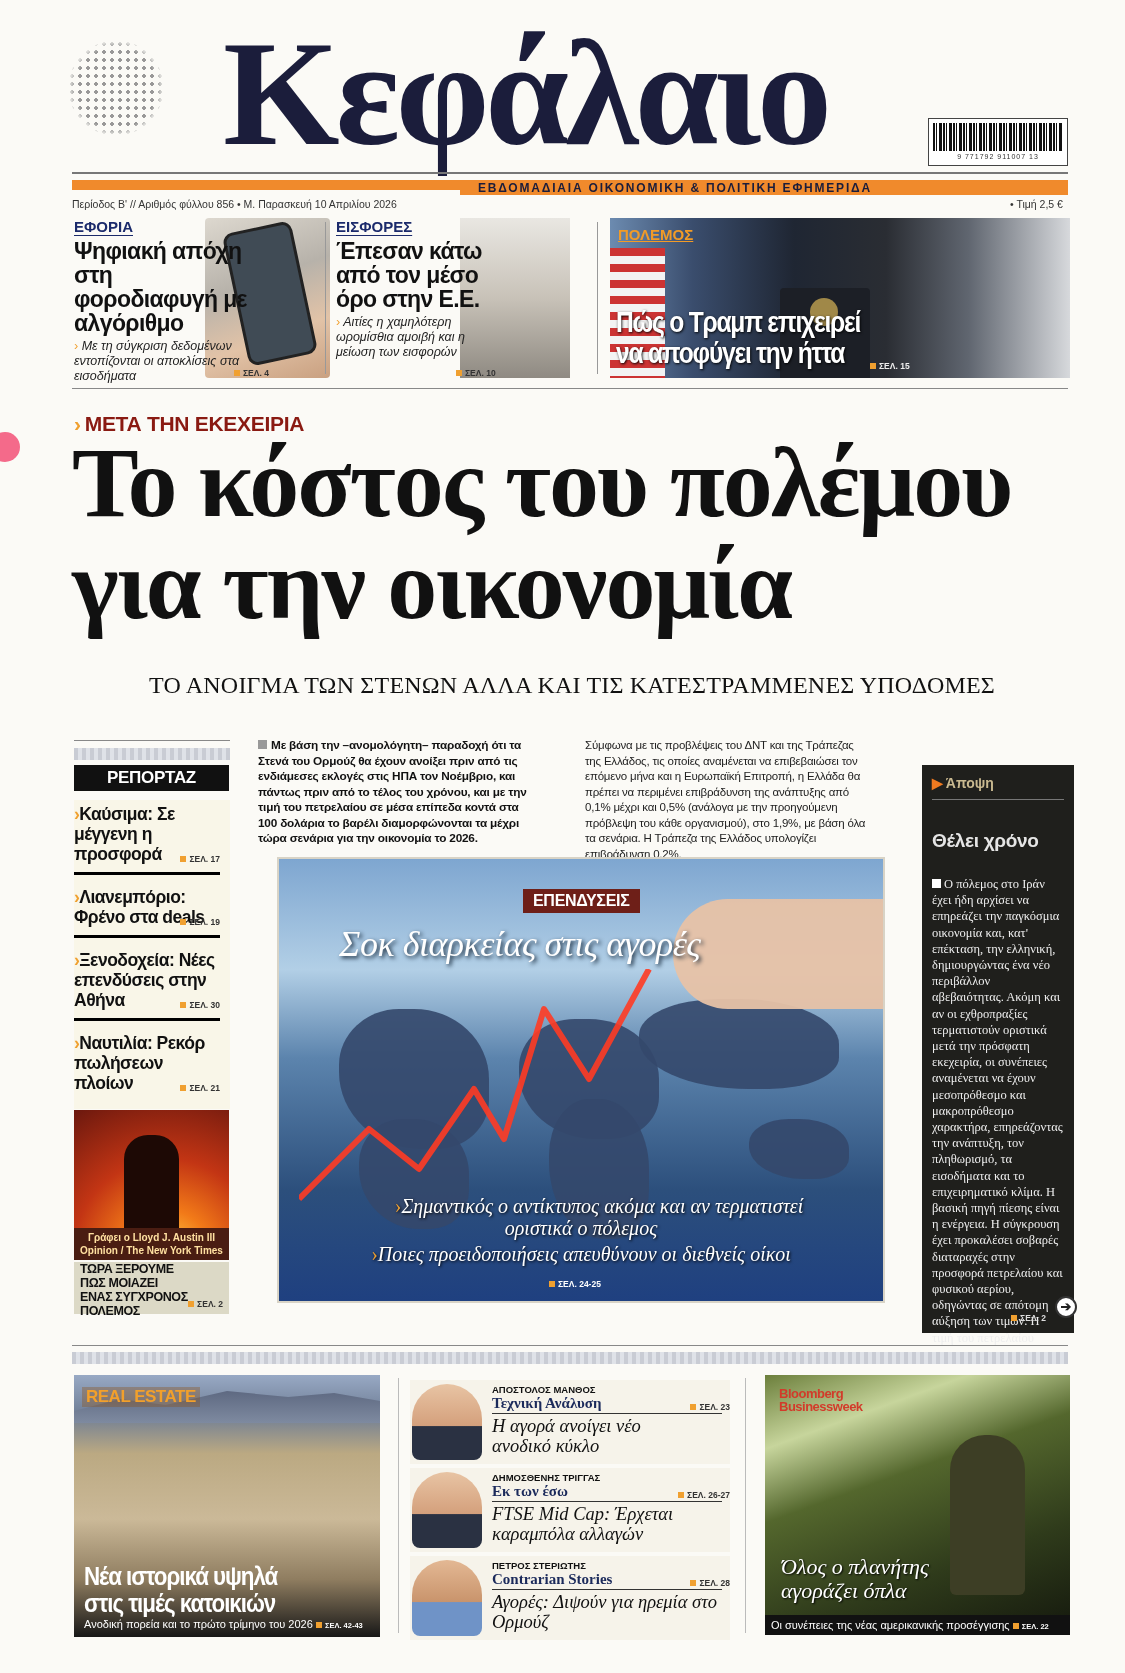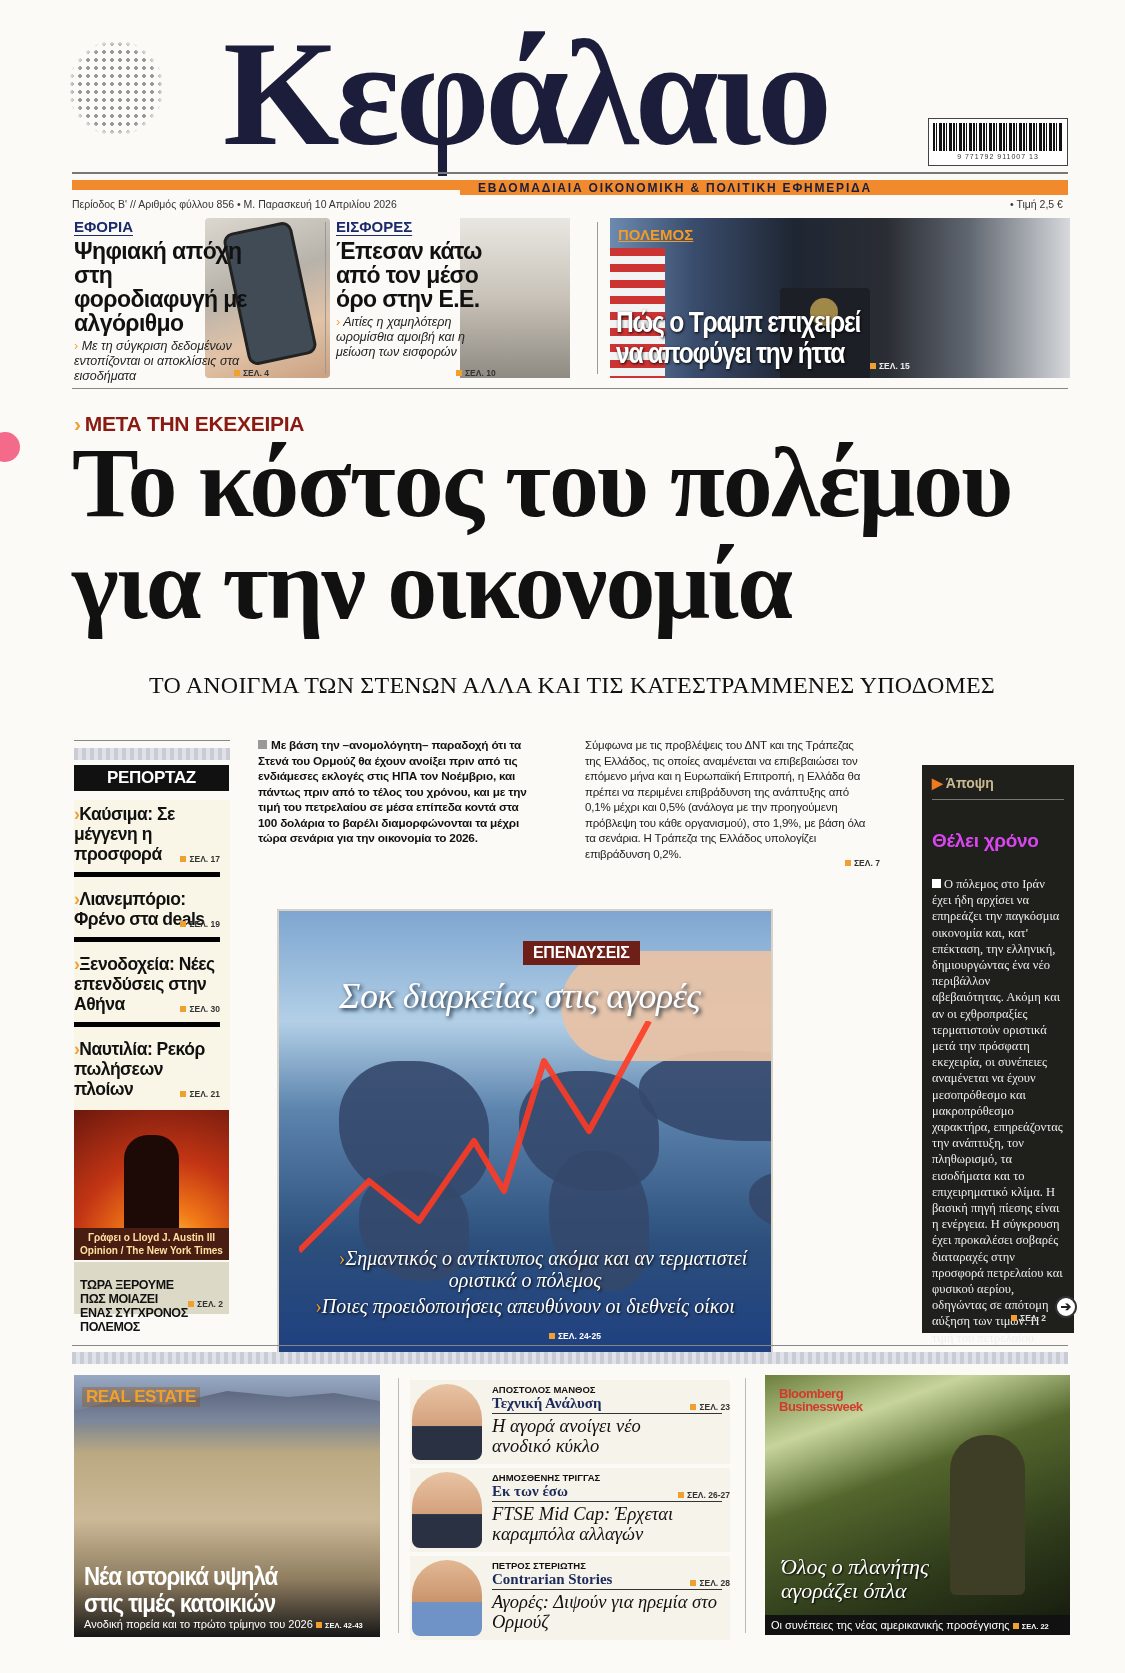--- a/index.html
+++ b/index.html
@@ -48,53 +48,53 @@
   .kicker { left: 74px; top: 412px; font-size: 21px; font-weight: bold; color: #8a1a12; letter-spacing: -0.3px; }
   .kicker .arr { color: #f0a030; margin-right: 4px; }
   .headline { left: 72px; top: 432px; font-family: "Liberation Serif", serif; font-weight: bold; font-size: 100px; line-height: 102px; letter-spacing: -2px; color: #111; }
   .deck { left: 72px; top: 672px; width: 1000px; font-family: "Liberation Serif", serif; font-size: 24px; line-height: 26px; text-align: center; color: #111; letter-spacing: 0.2px; }
   .pink-dot { left: -10px; top: 432px; width: 30px; height: 30px; border-radius: 50%; background: #f46a8a; }
 
   
   .stripe { height: 12px; background: repeating-linear-gradient(90deg, #c9ccd4 0 4px, #dfe2e8 4px 8px); }
   .rep-head { left: 74px; top: 765px; width: 155px; height: 26px; background: #111; color: #fff; font-size: 17px; font-weight: bold; text-align: center; line-height: 26px; letter-spacing: -0.3px; }
   .rep-list { left: 74px; top: 800px; width: 156px; background: #f9f6e8; }
-  .rep-item { padding: 4px 0 8px 0; border-bottom: 5px solid #000000; margin: 0 10px 8px 0; position: relative; }
+  .rep-item { padding: 4px 0 8px 0; border-bottom: 3px solid #000000; margin: 0 10px 8px 0; position: relative; }
   .rep-item .t { font-size: 17.5px; font-weight: bold; line-height: 20px; letter-spacing: -0.5px; color: #111; }
   .rep-item .t .arr { color: #f0a030; }
   .rep-item .pg { position: absolute; right: 0; bottom: 8px; }
   .soldier { left: 74px; top: 1110px; width: 155px; height: 150px; background: radial-gradient(circle at 60% 95%, #ffd24a 0%, #f27a18 25%, #c33514 55%, #6b180e 100%); overflow: hidden; }
   .soldier .sil { position: absolute; left: 50px; top: 25px; width: 55px; height: 125px; background: #1d0905; border-radius: 24px 24px 0 0; }
   .soldier .cap { position: absolute; left: 0; bottom: 0; width: 100%; background: #4a1d12; color: #ffe0a0; font-size: 10px; font-weight: bold; text-align: center; padding: 3px 0; line-height: 13px; }
-  .opinion-box { left: 74px; top: 1262px; width: 155px; height: 52px; background: #dcd9c6; padding: 16px 6px; }
+  .opinion-box { left: 74px; top: 1262px; width: 155px; height: 52px; background: #dcd9c6; padding: 0 6px; }
   .opinion-box .t { font-size: 12.5px; font-weight: bold; line-height: 14px; letter-spacing: -0.4px; color: #111; }
   .opinion-box .pg { position: absolute; right: 6px; bottom: 5px; }
 
   
   .lead-bold { left: 258px; top: 738px; width: 280px; font-size: 11.8px; font-weight: bold; line-height: 15.5px; letter-spacing: -0.2px; }
   .lead-bold .sq { display: inline-block; width: 9px; height: 9px; background: #999; margin-right: 4px; }
   .lead-reg { left: 585px; top: 738px; width: 285px; font-size: 11.5px; line-height: 15.5px; color: #222; letter-spacing: -0.2px; }
   .sel7 { left: 845px; top: 858px; }
 
   
-  .feature { left: 277px; top: 909px; width: 496px; height: 446px; background: linear-gradient(180deg, #7ea6d0 0%, #b2cfe6 25%, #5c84ad 45%, #2c4f7c 75%, #1f4080 100%); border: 2px solid #d8d3c6; overflow: hidden; }
+  .feature { left: 277px; top: 857px; width: 608px; height: 446px; background: linear-gradient(180deg, #7ea6d0 0%, #b2cfe6 25%, #5c84ad 45%, #2c4f7c 75%, #1f4080 100%); border: 2px solid #d8d3c6; overflow: hidden; }
   .feature .land { position: absolute; border-radius: 40% 50% 35% 55%; background: #34486c; opacity: .9; }
   .feature .line { position: absolute; left: 20px; top: 110px; width: 470px; height: 260px; }
   .feature .badge { position: absolute; left: 244px; top: 30px; background: #6e1f18; color: #fff; font-size: 16px; font-weight: bold; padding: 3px 10px; letter-spacing: -0.3px; }
   .feature .title { position: absolute; left: 60px; top: 64px; font-family: "Liberation Serif", serif; font-style: italic; font-size: 36px; color: #fff; text-shadow: 2px 2px 4px #123; letter-spacing: -0.5px; }
   .feature .sub { position: absolute; left: 0; width: 100%; text-align: center; font-family: "Liberation Serif", serif; font-style: italic; font-size: 20px; color: #fff; text-shadow: 1px 1px 3px #000; line-height: 22px; }
   .feature .sub .arr { color: #f0a030; font-style: normal; }
   .feature .pg { position: absolute; left: 270px; top: 420px; color: #fff; }
   .hand { position: absolute; right: 0; top: 40px; width: 210px; height: 110px; background: #e7c2a6; border-radius: 60px 0 0 60px; opacity: .95; }
 
   
   .apopsi { left: 922px; top: 765px; width: 152px; height: 568px; background: #1f1f1c; color: #f0ede5; padding: 10px 10px; }
   .apopsi .lbl { font-size: 14px; color: #c9b990; font-weight: bold; border-bottom: 1px solid #777; padding-bottom: 8px; }
   .apopsi .lbl .arr { color: #f07a20; margin-right: 3px; }
-  .apopsi .ttl { font-size: 19px; font-weight: bold; color: #d946ef; margin-top: 30px; letter-spacing: -0.3px; }
+  .apopsi .ttl { font-size: 19px; font-weight: bold; color: #e5e5e5; margin-top: 30px; letter-spacing: -0.3px; }
   .apopsi .body { font-family: "Liberation Serif", serif; font-size: 12.5px; line-height: 16.2px; margin-top: 24px; color: #eee; }
   .apopsi .body .sq { display: inline-block; width: 9px; height: 9px; background: #fff; margin-right: 3px; }
   .apopsi .pg { position: absolute; right: 28px; bottom: 10px; color: #ddd; }
   .circle-arrow { left: 1055px; top: 1296px; width: 22px; height: 22px; border-radius: 50%; background: #fff; border: 2px solid #333; color: #222; font-size: 13px; line-height: 18px; text-align: center; font-weight: bold; }
 
   
   .realestate { left: 74px; top: 1375px; width: 306px; height: 262px; background: linear-gradient(180deg, #98a9c4 0%, #6f7e96 15%, #bba982 30%, #cbb998 55%, #8f7d60 78%, #171717 100%); overflow: hidden; }
   .realestate .mtn { position: absolute; left: 0; top: 8px; width: 100%; height: 40px; background: linear-gradient(180deg, #56617a, #7e8aa0); clip-path: polygon(0 70%, 15% 40%, 30% 55%, 50% 20%, 70% 35%, 85% 25%, 100% 45%, 100% 100%, 0 100%); }
   .realestate .lbl { position: absolute; left: 8px; top: 12px; font-size: 17px; font-weight: bold; color: #f2a02b; background: rgba(140,80,20,.35); padding: 0 4px; letter-spacing: -0.5px; }
   .realestate .hl { position: absolute; left: 10px; top: 188px; font-size: 26px; font-weight: bold; color: #fff; line-height: 27px; letter-spacing: -1.2px; transform: scaleX(0.86); transform-origin: left; white-space: nowrap; }

